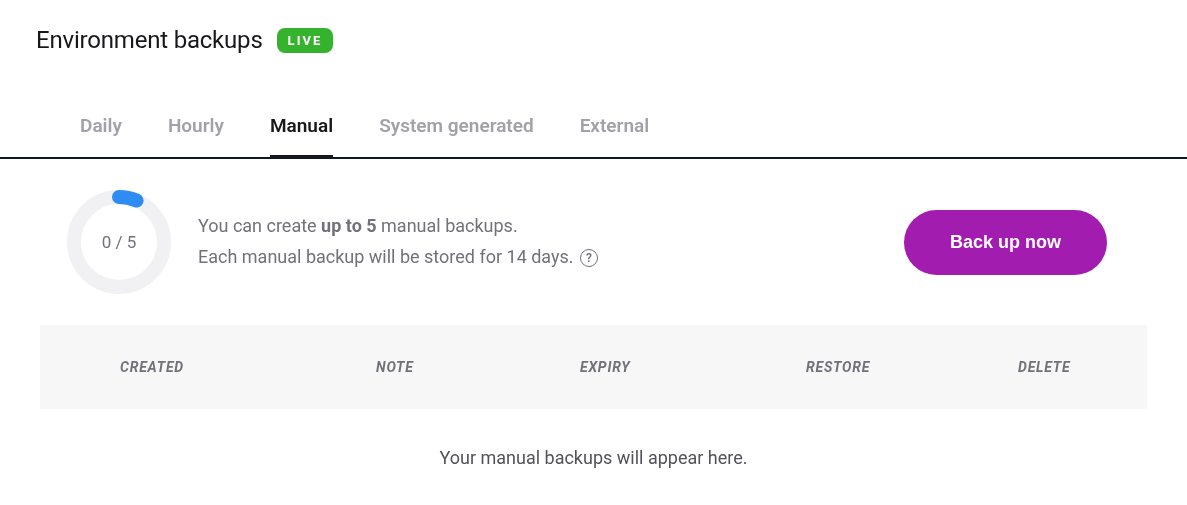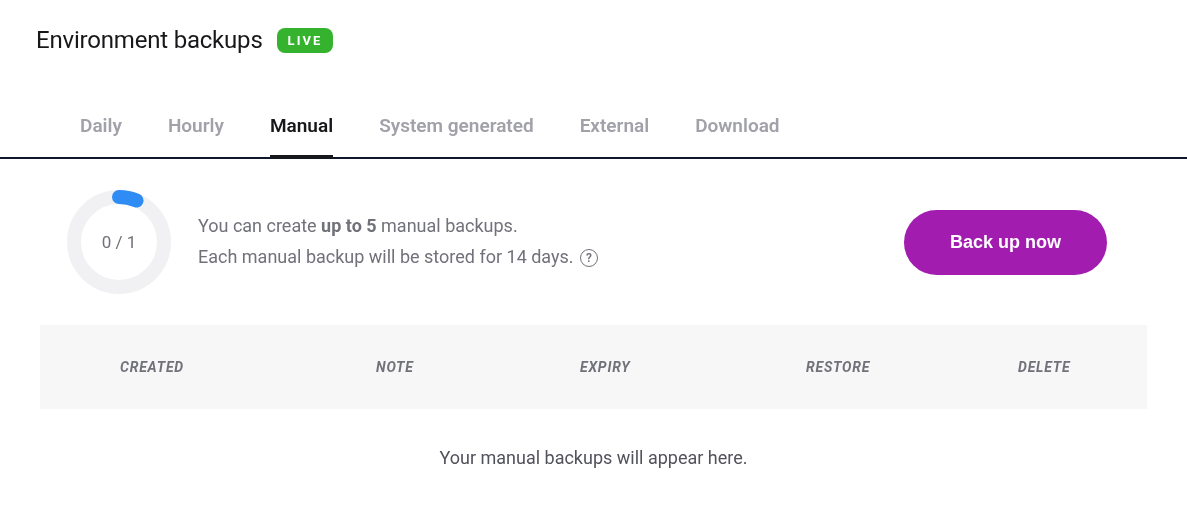--- a/index.html
+++ b/index.html
@@ -151,30 +151,29 @@
   <h1 class="page-title">Environment backups</h1>
   <span class="live-badge">LIVE</span>
 </div>
 
 <div class="tabs">
   <div class="tab">Daily</div>
   <div class="tab">Hourly</div>
   <div class="tab active">Manual</div>
   <div class="tab">System generated</div>
   <div class="tab">External</div>
-  <div class="tab">Download</div>
 </div>
 
 <div class="info-row">
   <div class="progress-ring">
     <svg width="110" height="110">
       <circle class="ring-bg" cx="55" cy="55" r="45"></circle>
       <circle class="ring-fg" cx="55" cy="55" r="45" stroke-dasharray="18 282"></circle>
     </svg>
-    <div class="progress-label">0 / 1</div>
+    <div class="progress-label">0 / 5</div>
   </div>
   <div class="info-text">
     <span>You can create </span><strong>up to 5</strong><span> manual backups.</span><br>
     <span>Each manual backup will be stored for 14 days.</span>
     <span class="help-icon">?</span>
   </div>
   <button class="backup-btn">Back up now</button>
 </div>
 
 <div class="table-header">

